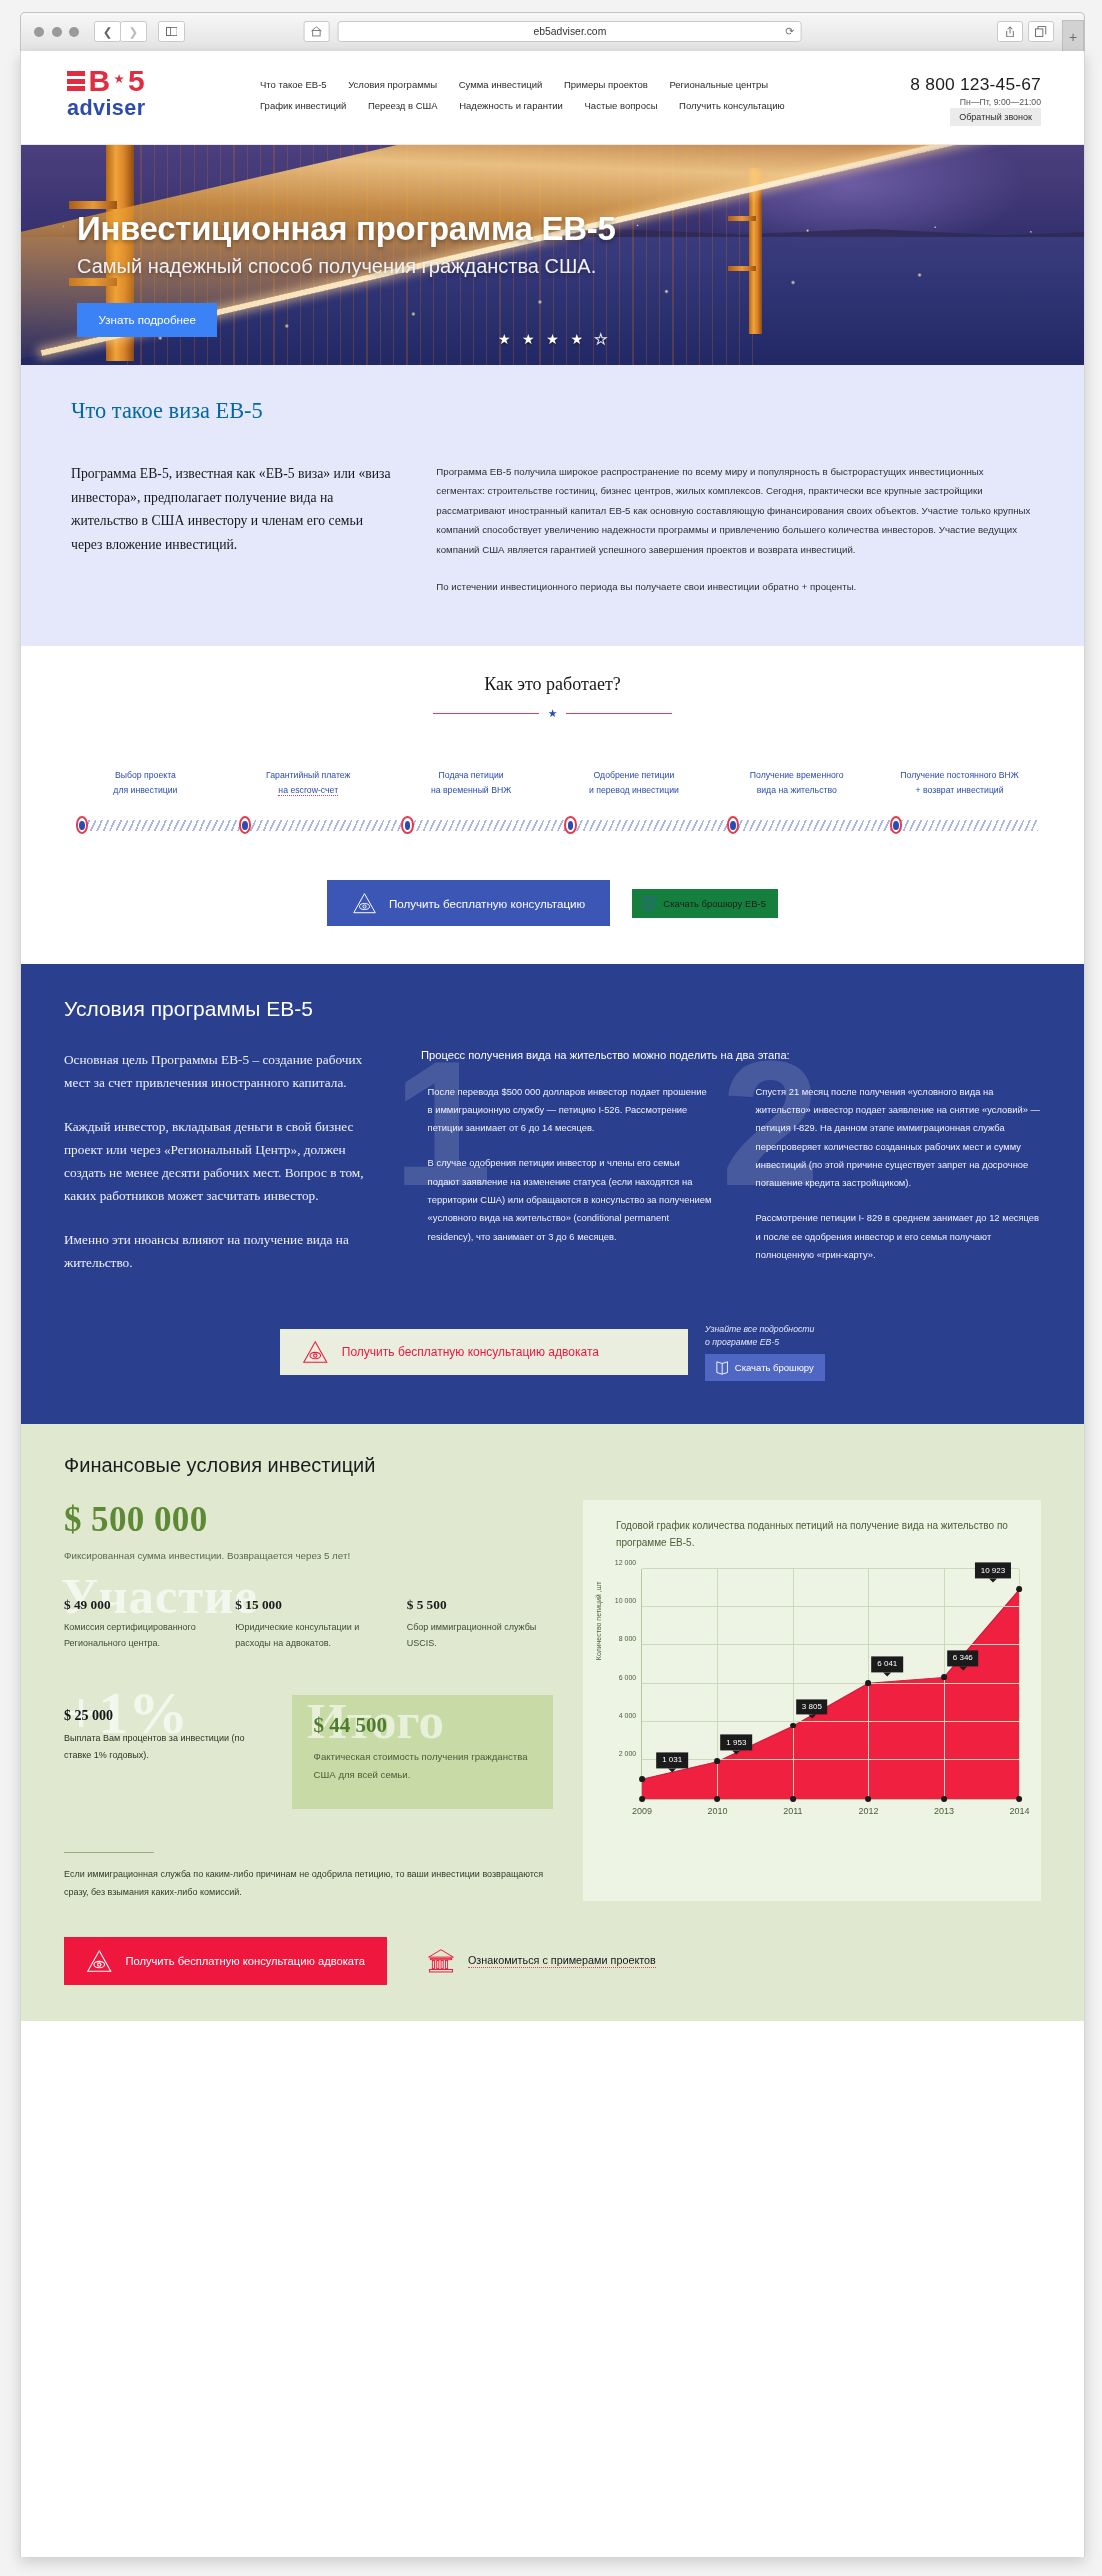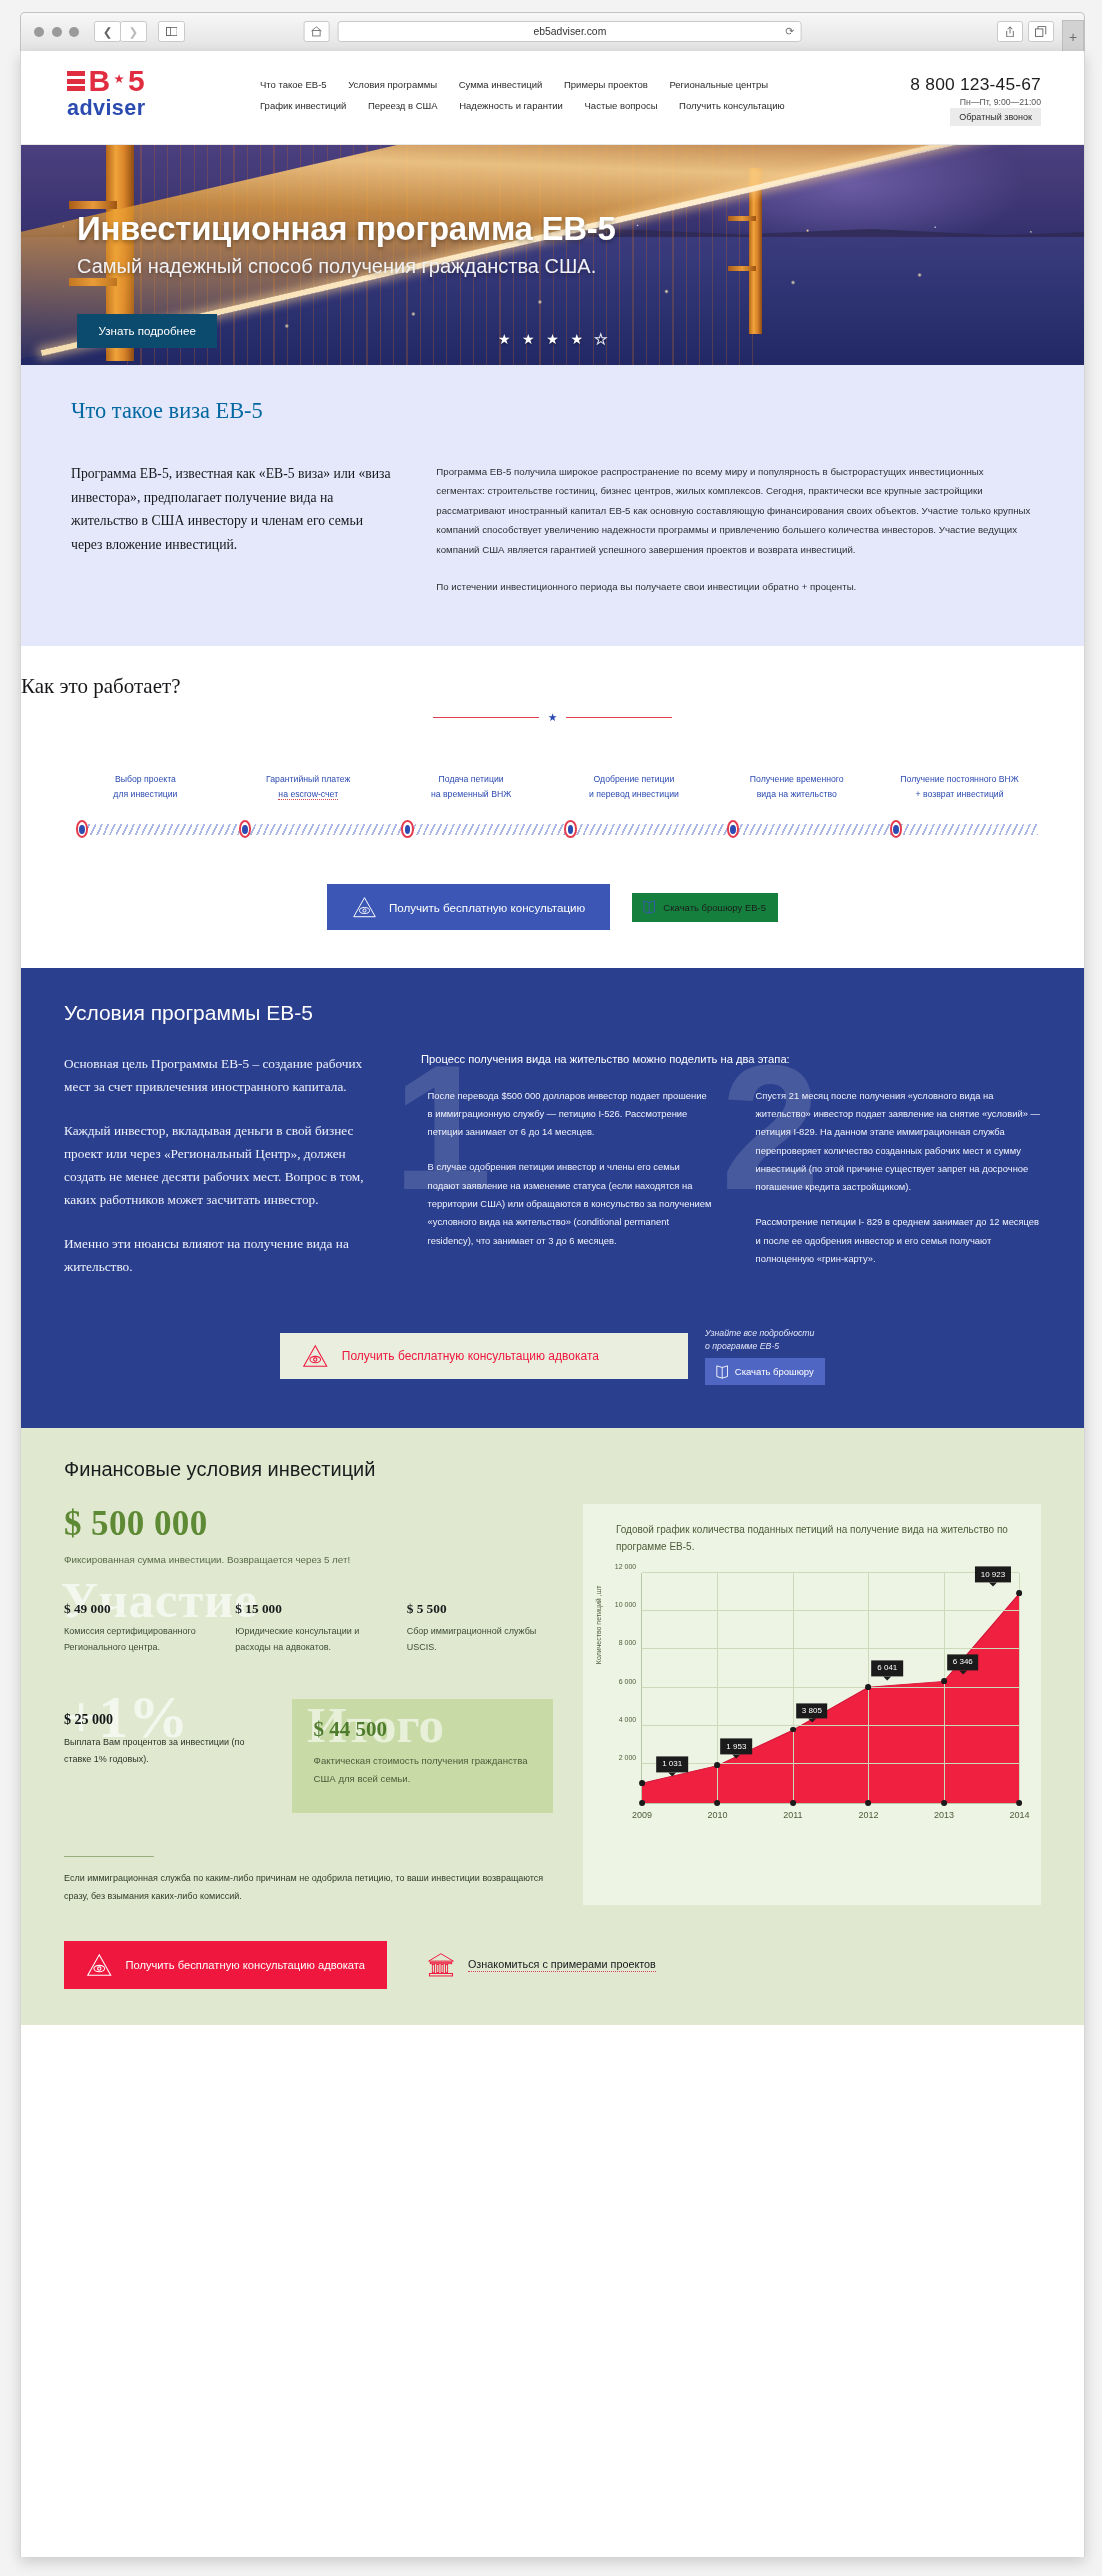--- a/index.html
+++ b/index.html
@@ -147,21 +147,21 @@
       radial-gradient(3.3px 3.3px at 34% 56%, rgba(255,236,180,.95), transparent 70%),
       radial-gradient(3.3px 3.3px at 48% 40%, rgba(255,236,180,.95), transparent 70%),
       radial-gradient(3.3px 3.3px at 62% 26%, rgba(255,236,180,.95), transparent 70%),
       radial-gradient(3.3px 3.3px at 76% 14%, rgba(255,236,180,.95), transparent 70%),
       radial-gradient(3.3px 3.3px at 90% 4%, rgba(255,236,180,.95), transparent 70%);
   }
   .hero-text { position: absolute; left: 56px; top: 65px; z-index: 5; }
   .hero h1 { font-size: 33px; font-weight: 700; color: #fff; letter-spacing: -0.3px; text-shadow: 0 1.7px 4.1px rgba(0,0,0,.35); }
   .hero h2 { font-size: 20px; font-weight: 400; color: #f2f2f5; margin-top: 6.6px; text-shadow: 0 1.7px 4.1px rgba(0,0,0,.35); }
   .hero-btn {
-    display: inline-block; margin-top: 36px; background: #0c4a6e; color: #fff;
+    display: inline-block; margin-top: 25px; background: #3b82f6; color: #fff;
     padding: 10.8px 21.6px; font-size: 11.6px; border: none; cursor: pointer;
     font-family: "Liberation Sans", sans-serif;
   }
   .stars { position: absolute; left: 0; right: 0; bottom: 18px; text-align: center; z-index: 5; }
   .stars span { font-size: 14px; color: #fff; margin: 0 5.8px; text-shadow: 0 0.8px 2.5px rgba(0,0,0,.4); }
   .stars span.empty { color: transparent; -webkit-text-stroke: 1px #e4e7f5; }
 
   
   .sec-what { background: #e5e7fb; padding: 33px 50px 50px 50px; }
   .sec-what h3 { font-family: "Liberation Serif", serif; font-size: 22.4px; font-weight: 400; color: #0369a1; margin-bottom: 38px; }
@@ -169,21 +169,21 @@
   .what-left {
     width: 357px; font-family: "Liberation Serif", serif; font-size: 13.7px;
     line-height: 1.72; color: #16171a; padding-right: 33px;
   }
   .what-right { flex: 1; padding-left: 8.3px; }
   .what-right p { font-size: 9.7px; line-height: 2.0; color: #2e3033; }
   .what-right p + p { margin-top: 18px; }
 
   
   .sec-how { background: #fff; padding: 28px 0 38px 0; }
-  .sec-how h3 { font-family: "Liberation Serif", serif; font-size: 21px; text-align: left; color: #16171a; font-weight: 400; }
+  .sec-how h3 { font-family: "Liberation Serif", serif; font-size: 18px; text-align: center; color: #16171a; font-weight: 400; }
   .divider { display: flex; align-items: center; justify-content: center; gap: 9px; margin: 11.6px 0 48px 0; }
   .divider i { display: block; width: 106px; height: 1.3px; background: #e53b4e; }
   .divider .dstar { color: #2b4bb0; font-size: 10.8px; }
 
   .steps { display: flex; padding: 0 43px; }
   .step { flex: 1; text-align: center; padding: 0 5px; }
   .step .lbl { font-size: 8.7px; line-height: 1.75; color: #2b4bb0; }
   .step .esc { border-bottom: 0.8px dotted #d4455a; }
 
   .track { position: relative; margin: 18px 43px 0 43px; height: 18px; }

